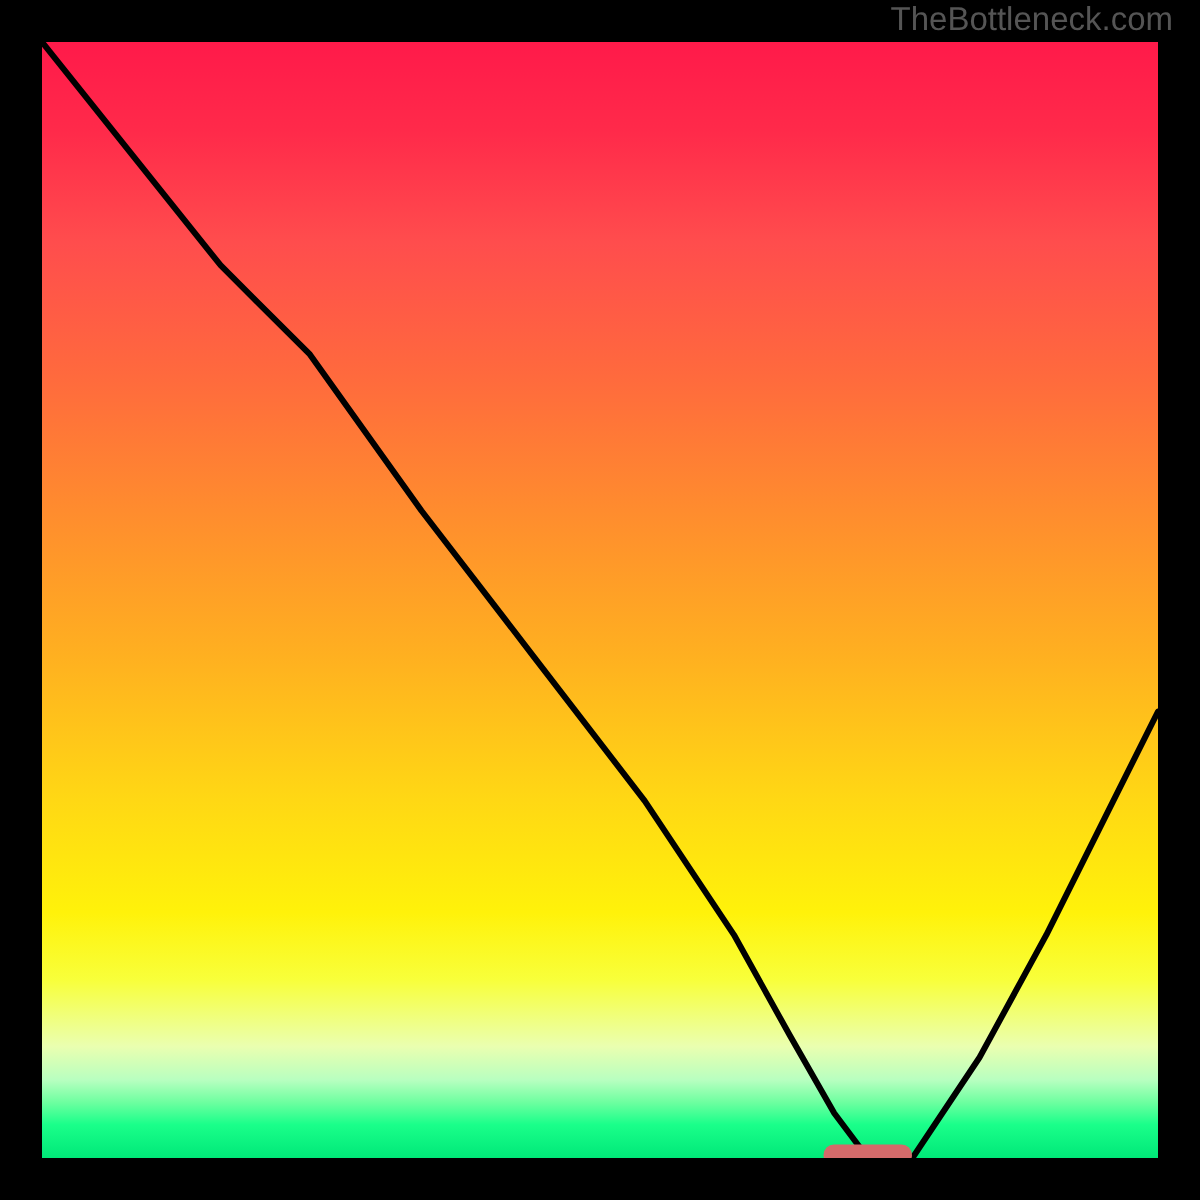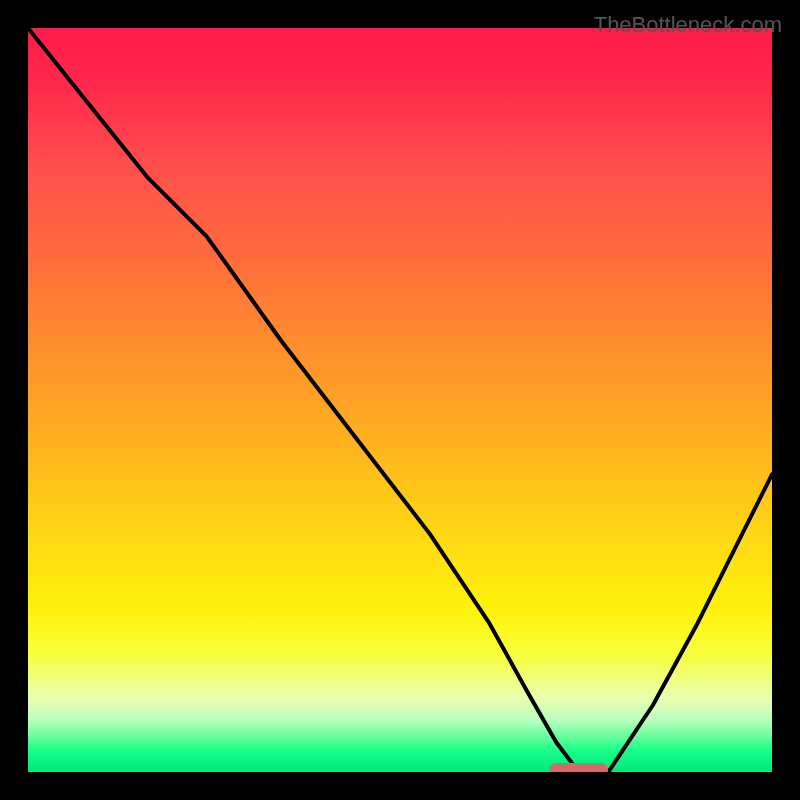--- a/index.html
+++ b/index.html
@@ -6,21 +6,21 @@
     margin: 0;
     padding: 0;
     width: 800px;
     height: 800px;
     background: #000;
     position: relative;
     font-family: Arial, sans-serif;
   }
   .watermark {
     position: absolute;
-    top: 12px;
+    top: 0;
     right: 18px;
     color: #555;
     font-size: 22px;
     font-weight: 500;
     z-index: 10;
   }
   .plot-area {
     position: absolute;
     left: 28px;
     top: 28px;

